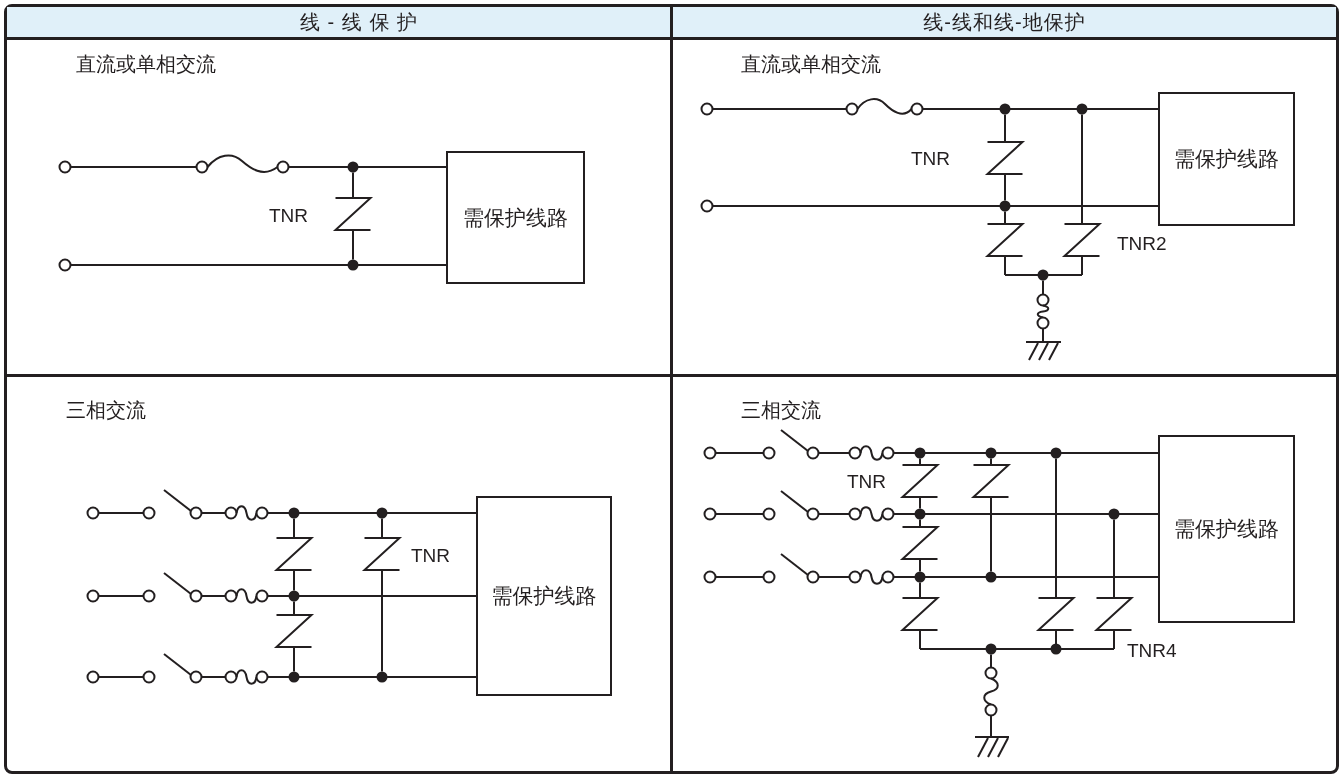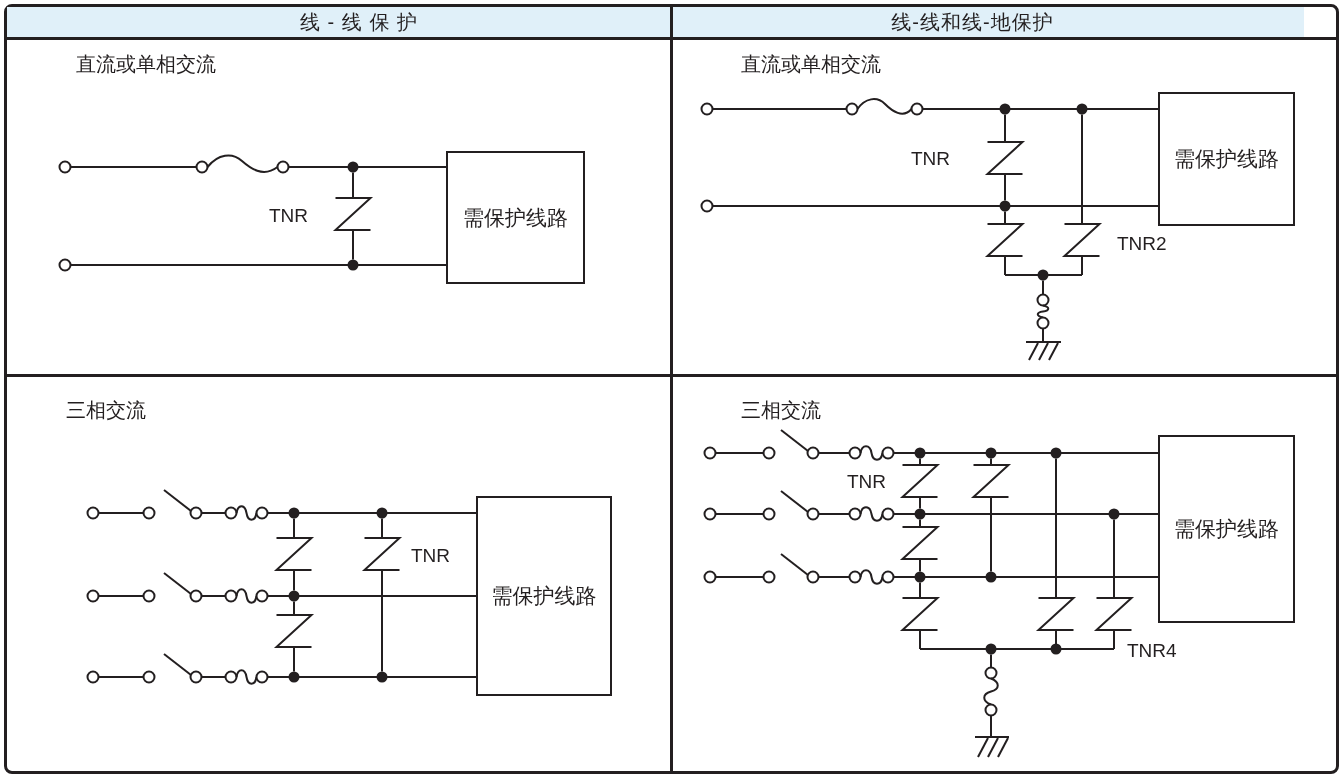--- a/index.html
+++ b/index.html
@@ -1,21 +1,21 @@
 <!DOCTYPE html>
 <html><head>
 <meta charset="utf-8">
 <style>
   html,body{margin:0;padding:0;background:#fff;}
   body{width:1343px;height:778px;position:relative;font-family:"Liberation Sans","DejaVu Sans",sans-serif;}
   .frame{position:absolute;left:4px;top:4px;width:1329px;height:764px;border:3px solid #231f20;border-radius:8px;background:#fff;}
   .hcell{position:absolute;top:7px;height:30px;background:#e0f0f9;color:#231f20;
          font-size:20px;line-height:30px;text-align:center;letter-spacing:1px;}
   .hcell.left{left:7px;width:704px;}
-  .hcell.right{left:641px;width:663px;}
+  .hcell.right{left:673px;width:663px;}
   .vdivider{position:absolute;left:670px;top:7px;width:3px;height:764px;background:#231f20;}
   .hline{position:absolute;left:7px;width:1329px;height:3px;background:#231f20;}
   .hline.header{top:37px;}
   .hline.mid{top:374px;}
   svg.cell{position:absolute;display:block;}
   svg text{fill:#231f20;}
   .wire{stroke:#231f20;stroke-width:2;fill:none;}
   .term{fill:#fff;stroke:#231f20;stroke-width:2;}
   .dot{fill:#231f20;stroke:none;}
   .cbox{fill:#fff;stroke:#231f20;stroke-width:2;}

